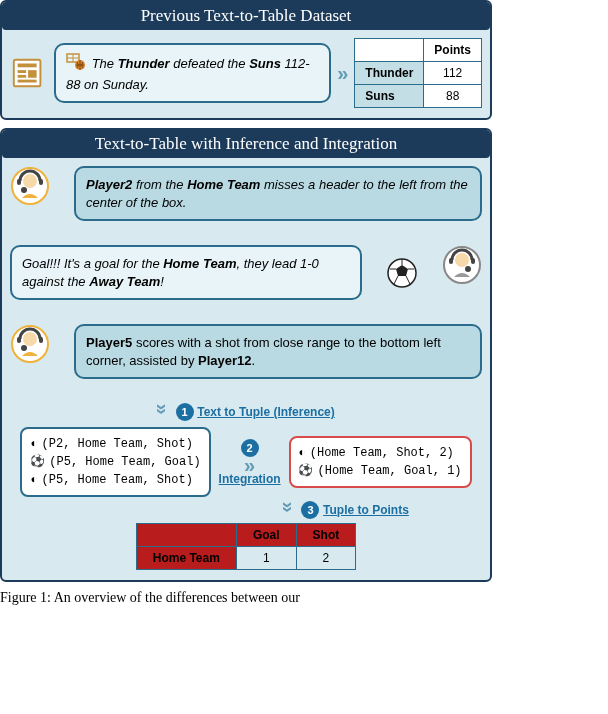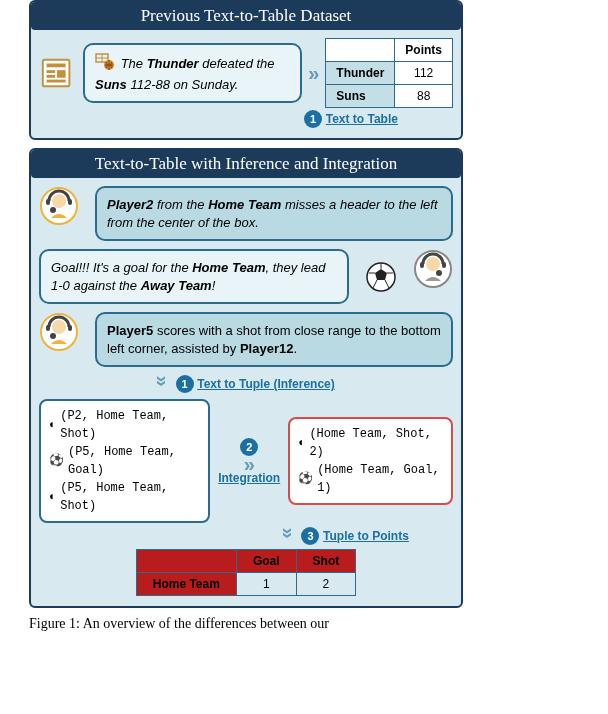--- a/index.html
+++ b/index.html
@@ -1,17 +1,17 @@
 <!DOCTYPE html>
 <html><head>
 <meta charset="utf-8">
 <style>
   *{box-sizing:border-box;margin:0;padding:0}
   body{font-family:Arial,Helvetica,sans-serif;font-size:13px;background:#fff;width:608px}
-  .frame{width:492px;padding:0 29px}
+  .frame{width:492px;padding:0 0}
   .panel{background:#d8eaef;border:2px solid #1c3b5a;border-radius:6px;padding:8px 8px 10px 8px;margin-bottom:8px}
   .panel-header{background:#1c3b5a;color:#fff;font-family:Georgia,serif;font-size:17px;text-align:center;padding:4px 0;border-radius:4px;margin:-8px -8px 8px -8px}
   .row{display:flex;align-items:center;gap:6px}
   .icon{flex:0 0 auto;display:flex;align-items:center;justify-content:center}
   .bubble{border:2px solid #2b6b8c;border-radius:10px;padding:8px 10px;line-height:1.35;flex:1}
   .bubble-light{background:#e8f4f7}
   .bubble-dark{background:#b9dae2}
   .bubble b{font-weight:bold}
   .points-table{border-collapse:collapse;background:#fff;font-size:12px}
   .points-table td,.points-table th{border:1.5px solid #2b6b8c;padding:4px 10px;text-align:center}
@@ -21,21 +21,21 @@
   .step-badge{display:inline-flex;align-items:center;justify-content:center;width:18px;height:18px;border-radius:50%;background:#1c6fa3;color:#fff;font-size:11px;font-weight:bold}
   .link{color:#1c6fa3;text-decoration:underline;font-size:12px;font-weight:bold}
   .tuple-box{border:2px solid;border-radius:8px;background:#fff;padding:6px 8px;font-family:"Courier New",monospace;font-size:12px;line-height:1.5}
   .tuple-box.blue{border-color:#2b6b8c}
   .tuple-box.red{border-color:#d94b4b}
   .tuple-row{display:flex;align-items:center;gap:4px}
   .final-table{border-collapse:collapse;margin:4px auto 0;font-size:12px}
   .final-table td,.final-table th{border:1.5px solid #2b6b8c;padding:4px 16px;text-align:center}
   .final-table .hdr{background:#b91c1c;font-weight:bold}
   .caption{font-family:Georgia,serif;font-size:14px;}
-  .commentary{display:flex;align-items:flex-start;gap:16px;margin-bottom:8px}
+  .commentary{display:flex;align-items:flex-start;gap:24px;margin-bottom:24px}
   .avatar svg{display:block}
 </style>
 </head>
 <body>
 
 <div class="frame">
 
 <div class="panel">
   <div class="panel-header">Previous Text-to-Table Dataset</div>
   <div class="row">
@@ -70,24 +70,20 @@
               <td class="label">Thunder</td>
               <td>112</td>
             </tr>
       <tr>
               <td class="label">Suns</td>
               <td>88</td>
             </tr>
     </tbody>
         </table>
   </div>
-  <div style="text-align:center;margin-top:2px;padding-left:210px">
-    <span class="step-badge">1</span>
-    <span class="link">Text to Table</span>
-  </div>
 </div>
 
 <div class="panel">
   <div class="panel-header">Text-to-Table with Inference and Integration</div>
 
   <div class="commentary">
     <div class="icon avatar">
       <svg width="40" height="40" viewBox="0 0 40 40">
             <circle cx="20" cy="20" r="18" fill="#fff" stroke="#f0b23a" stroke-width="2"></circle>
             <circle cx="20" cy="15" r="7" fill="#f5d9a8"></circle>

